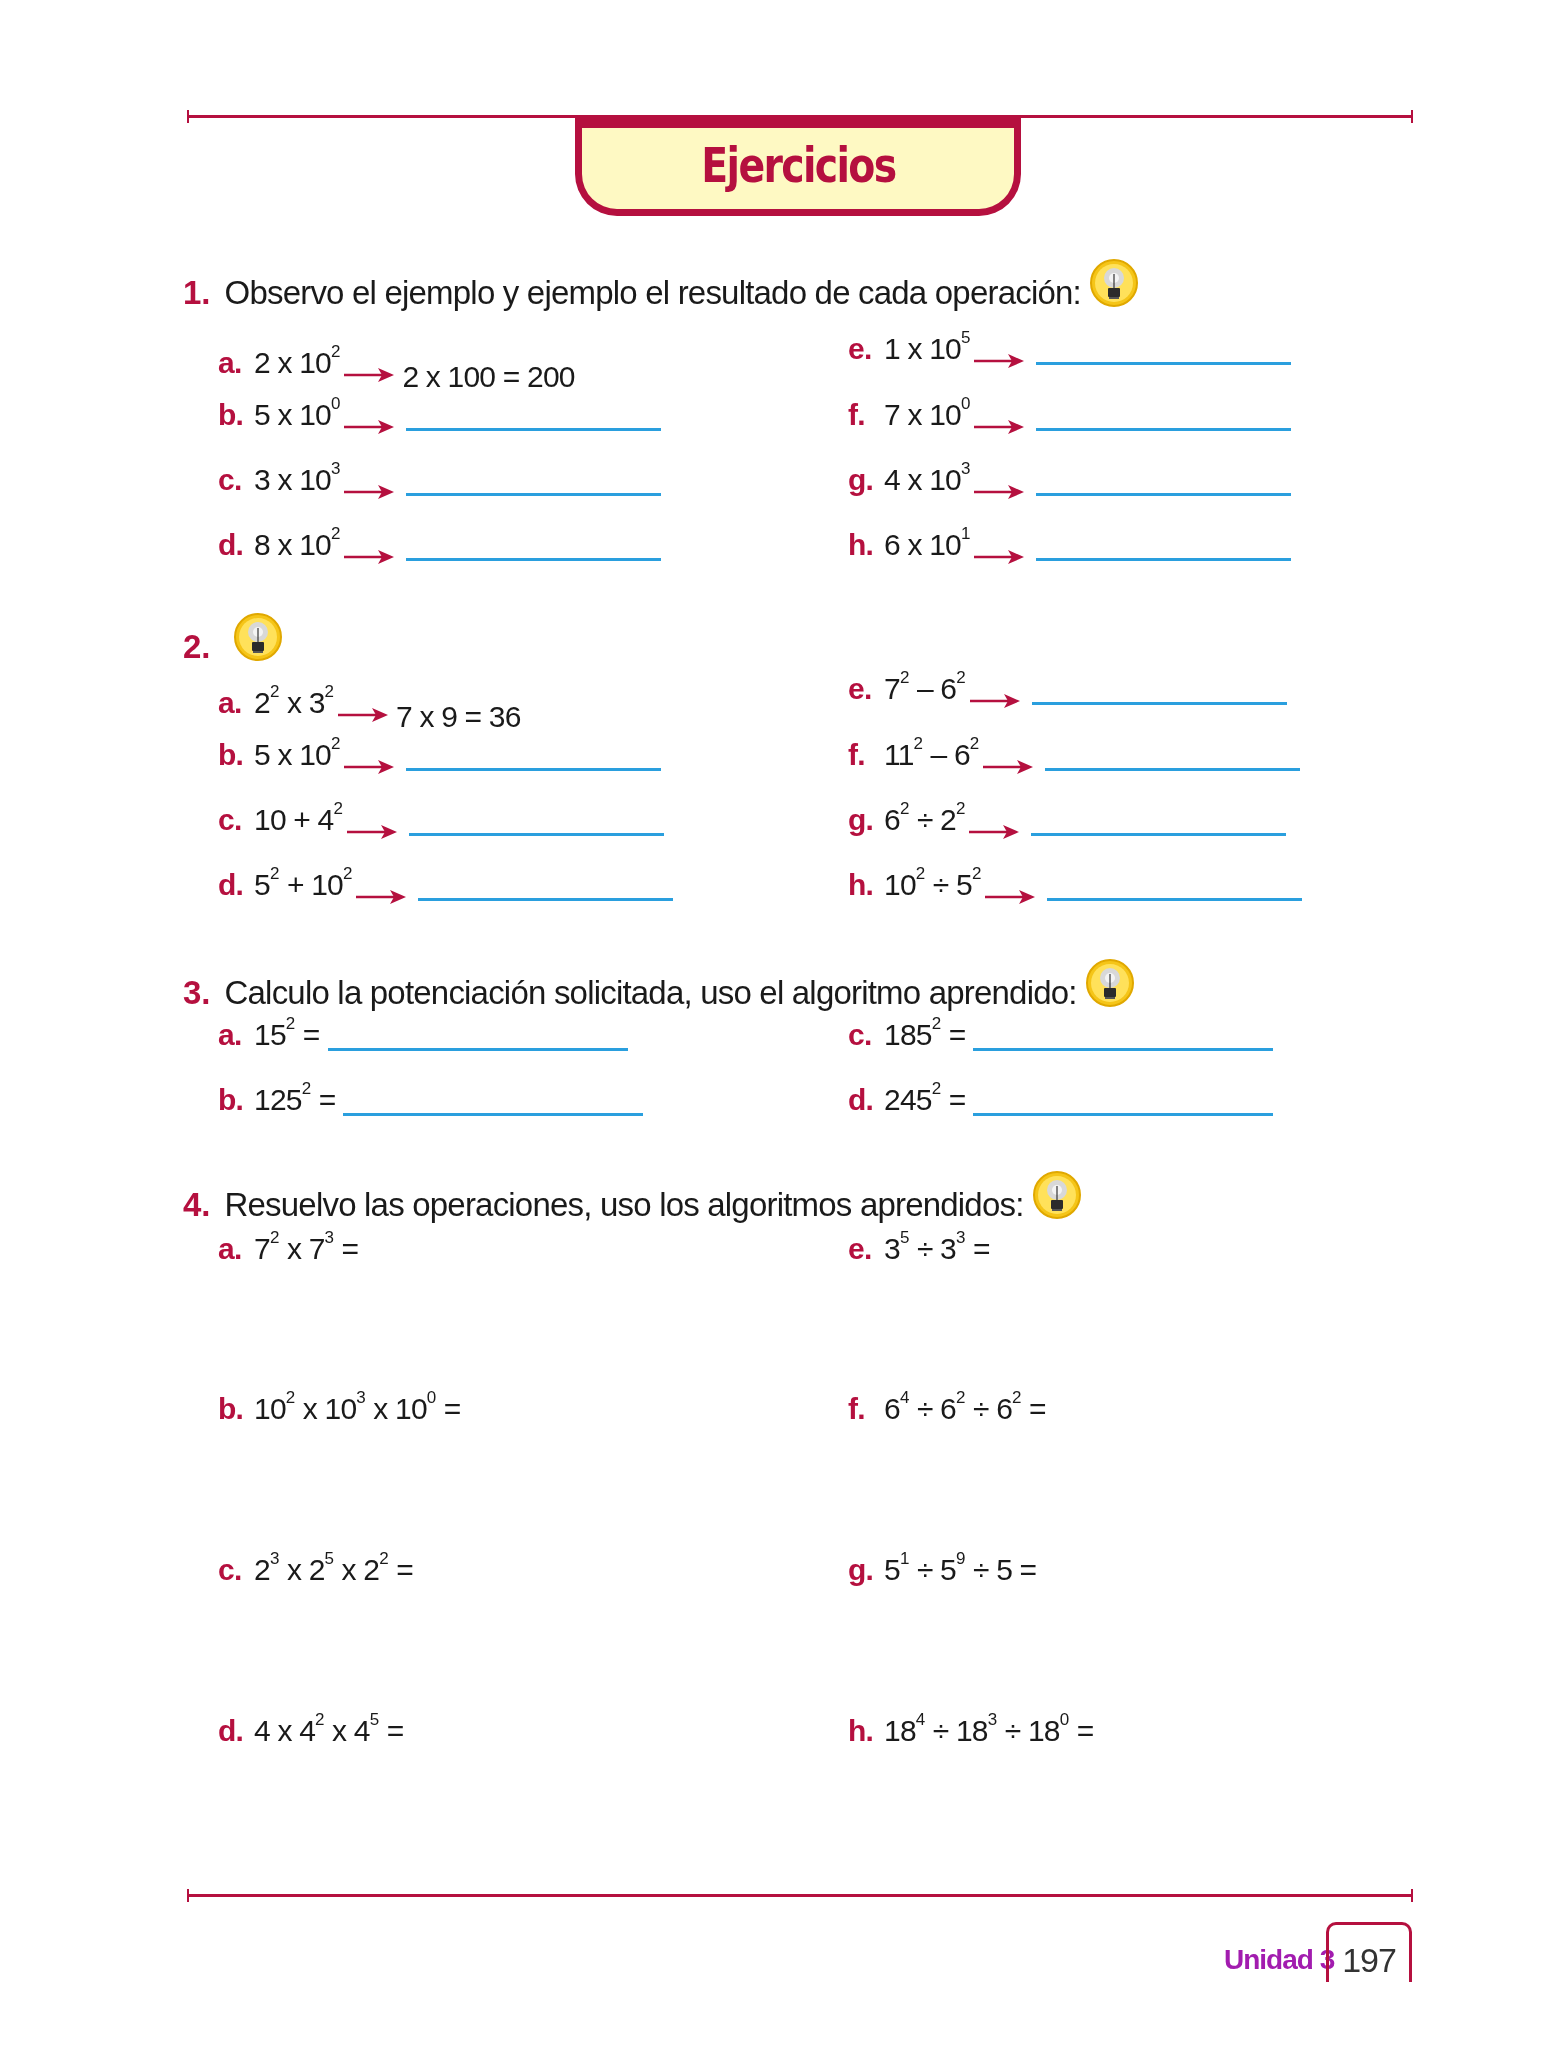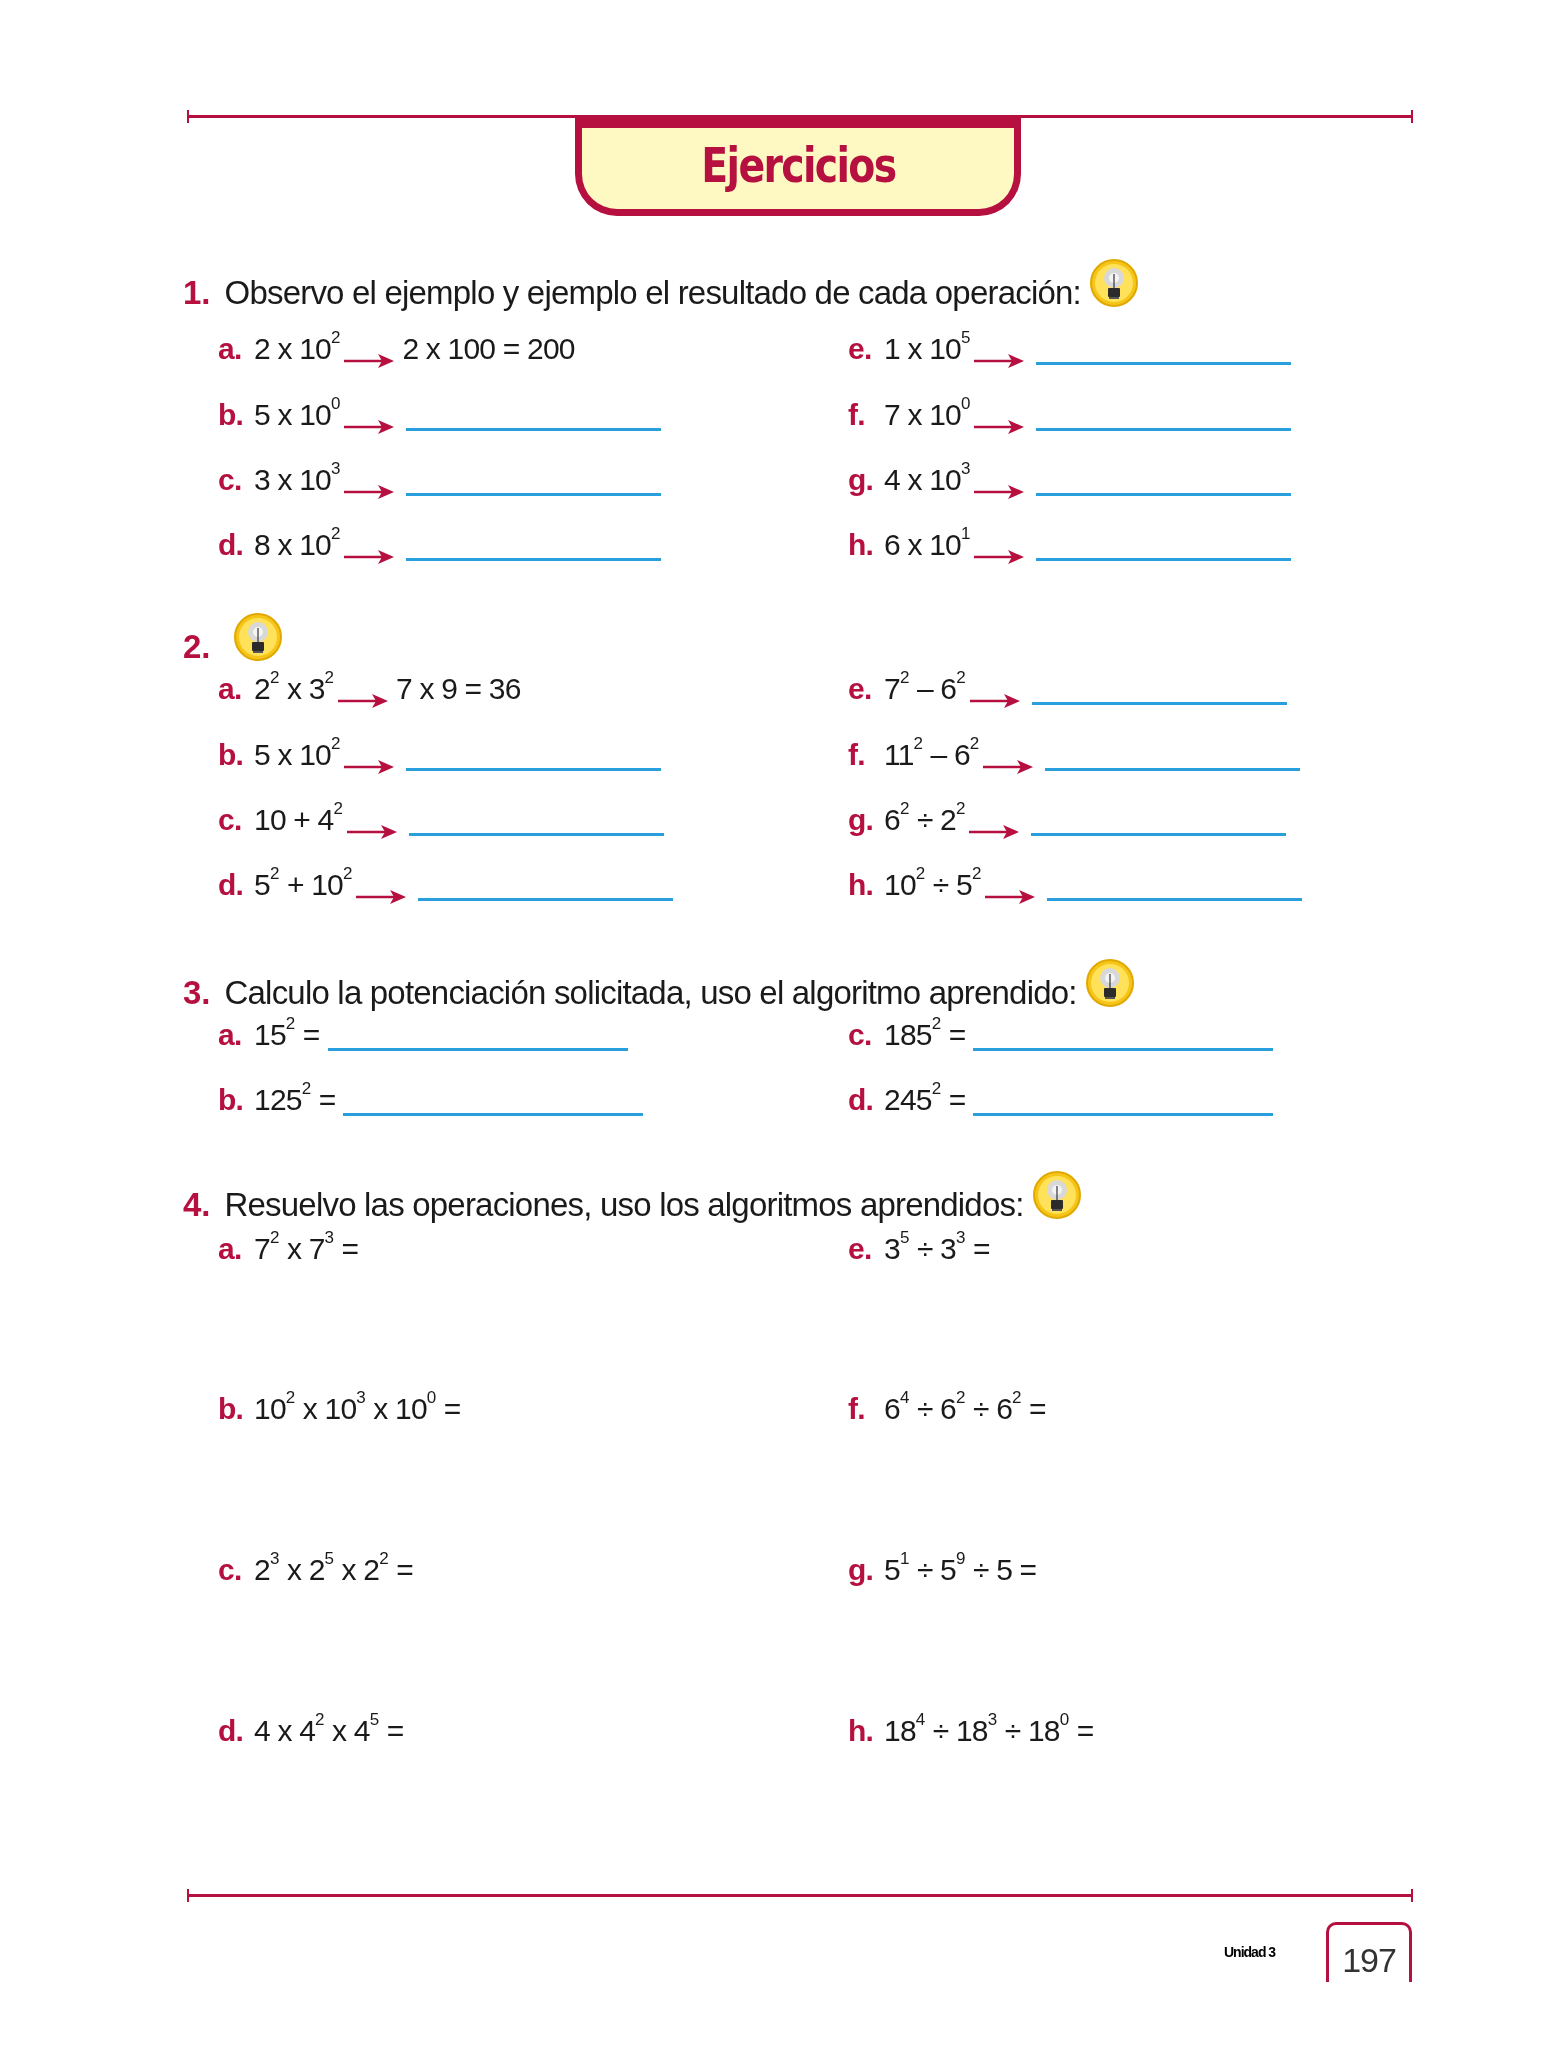--- a/index.html
+++ b/index.html
@@ -22,23 +22,23 @@
     .section-head .num { color: #b5103f; font-weight: bold; margin-right: 14px; }
     .section-head .txt { letter-spacing: -0.8px; }
     .bulb { display:inline-block; width: 50px; height: 50px; margin-left: 8px; position: relative; top: -10px; }
 
     .item { position: absolute; display:flex; align-items:center; font-size: 30px; letter-spacing: -0.8px; white-space: nowrap; }
     .item .lbl { color: #b5103f; font-weight: bold; width: 36px; display:inline-block; }
     .item .expr { display:inline-block; }
     .item sup { font-size: 17px; position: relative; top: -4px; vertical-align: top; letter-spacing: 0; }
     .arrow { display:inline-block; width: 50px; height: 16px; margin: 0 4px 0 4px; position: relative; top: 1px; }
     .answer-line { display:inline-block; height: 3px; background: #2a9fde; margin-left: 8px; position: relative; top: 14px; }
-    .example-result { margin-left: 4px; }
-
-    .footer-unit { position: absolute; left: 1224px; top: 1944px; font-size: 14px; color: #000000; font-weight: bold; letter-spacing: -1px; }
+    .example-result { margin-left: 4px; margin-top: 28px; }
+
+    .footer-unit { position: absolute; left: 1224px; top: 1944px; font-size: 28px; color: #a21caf; font-weight: bold; letter-spacing: -1px; }
     .page-box { position: absolute; left: 1326px; top: 1922px; width: 86px; height: 60px; border: 3px solid #b5103f; border-bottom: none; border-radius: 10px 10px 0 0;
       display:flex; align-items:flex-start; justify-content:center; padding-top: 16px; }
     .page-box span { font-size: 34px; color: #333; letter-spacing: -1px; }
   </style>
 </head>
 <body>
 
 <div class="rule top"></div>
 <div class="title-tab">
   <span>Ejercicios</span>

